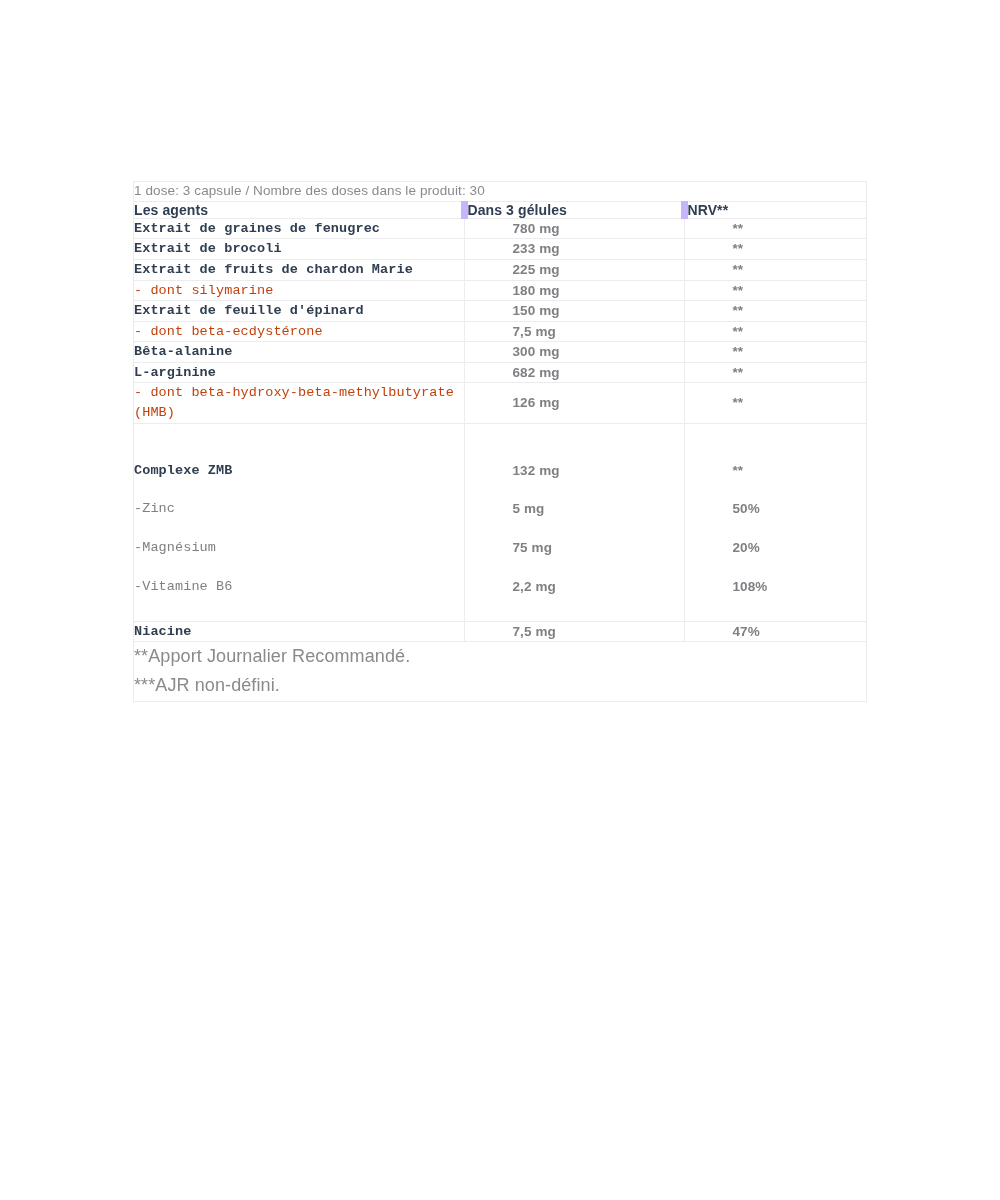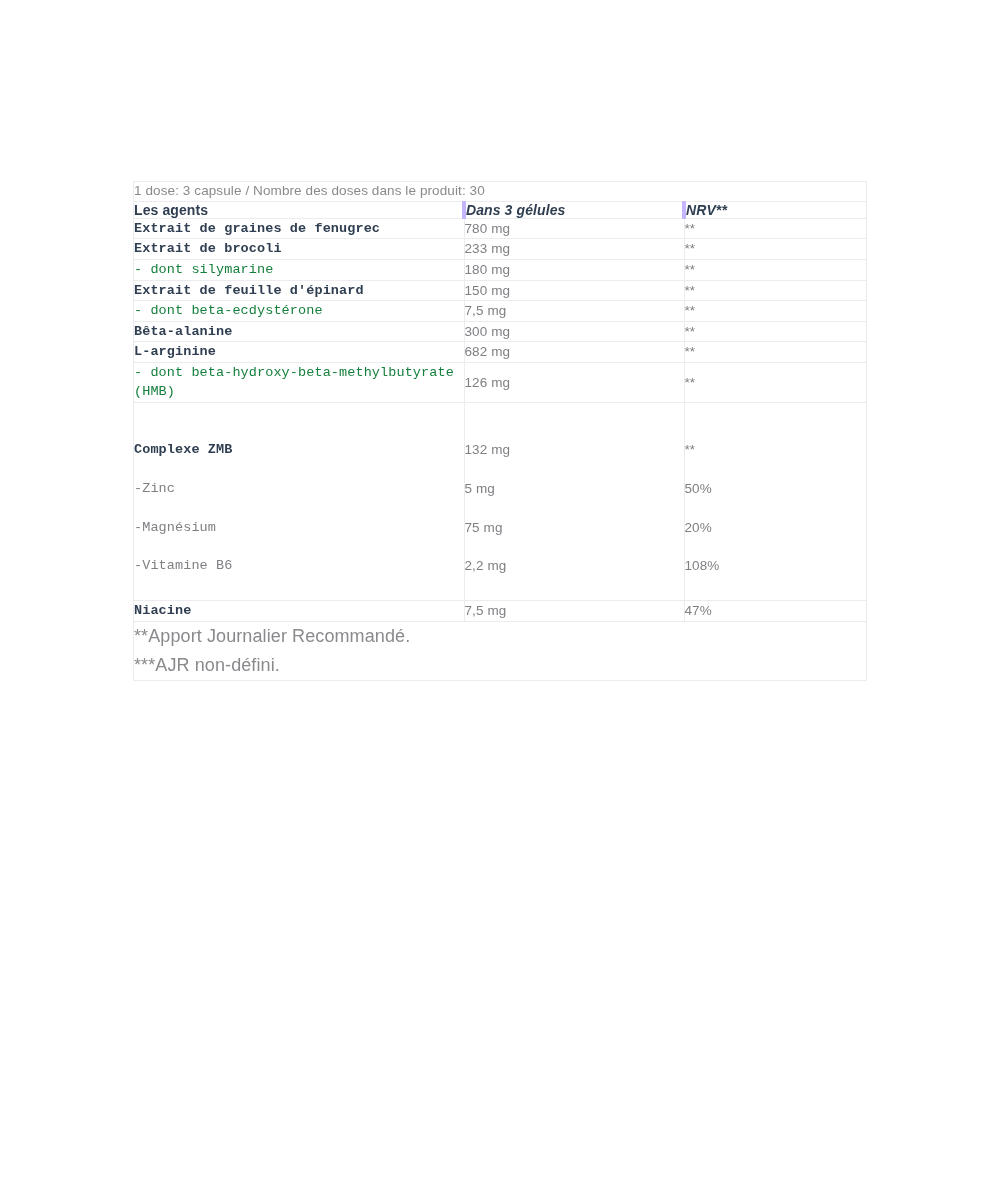--- a/index.html
+++ b/index.html
@@ -66,22 +66,21 @@
     border-bottom: 1px solid #ececee;
     border-top: 0;
     padding: 17px 0 17px 15px;
     font-size: 14px;
     font-weight: bold;
     color: #2f3e51;
     letter-spacing: 0.1px;
   }
   .hdr td.col2,
   .hdr td.col3 {
-    border-left: 4px solid #c4b5fd;
-    font-style: italic;
+    border-left: 7px solid #c4b5fd;
   }
 
   
   .drow td {
     border-bottom: 1px solid #ececee;
     padding: 18px 0 18px 15px;
     font-size: 13.5px;
     line-height: 1.45;
     letter-spacing: 0.1px;
   }
@@ -89,27 +88,28 @@
   .drow td.col3 {
     border-left: 1px solid #ececee;
   }
 
   .drow td.col1 {
     color: #2f3e51;
     font-weight: bold;
     font-family: Liberation Mono, monospace;
   }
   .drow.sub td.col1 {
-    color: #15803d;
+    color: #c2410c;
     font-weight: normal;
   }
   .drow td.col2,
   .drow td.col3 {
     color: #7f7f84;
-    font-weight: normal;
+    font-weight: bold;
+    padding-left: 48px;
   }
 
   
   .drow.multi td {
     padding-top: 20px;
     padding-bottom: 22px;
     vertical-align: top;
   }
   .multi-line {
     display: block;
@@ -164,20 +164,25 @@
           <td class="col2">780 mg</td>
           <td class="col3">**</td>
         </tr>
 
         <tr class="drow">
           <td class="col1">Extrait de brocoli</td>
           <td class="col2">233 mg</td>
           <td class="col3">**</td>
         </tr>
 
+        <tr class="drow">
+          <td class="col1">Extrait de fruits de chardon Marie</td>
+          <td class="col2">225 mg</td>
+          <td class="col3">**</td>
+        </tr>
 
         <tr class="drow sub">
           <td class="col1">- dont silymarine</td>
           <td class="col2">180 mg</td>
           <td class="col3">**</td>
         </tr>
 
         <tr class="drow">
           <td class="col1">Extrait de feuille d'épinard</td>
           <td class="col2">150 mg</td>

